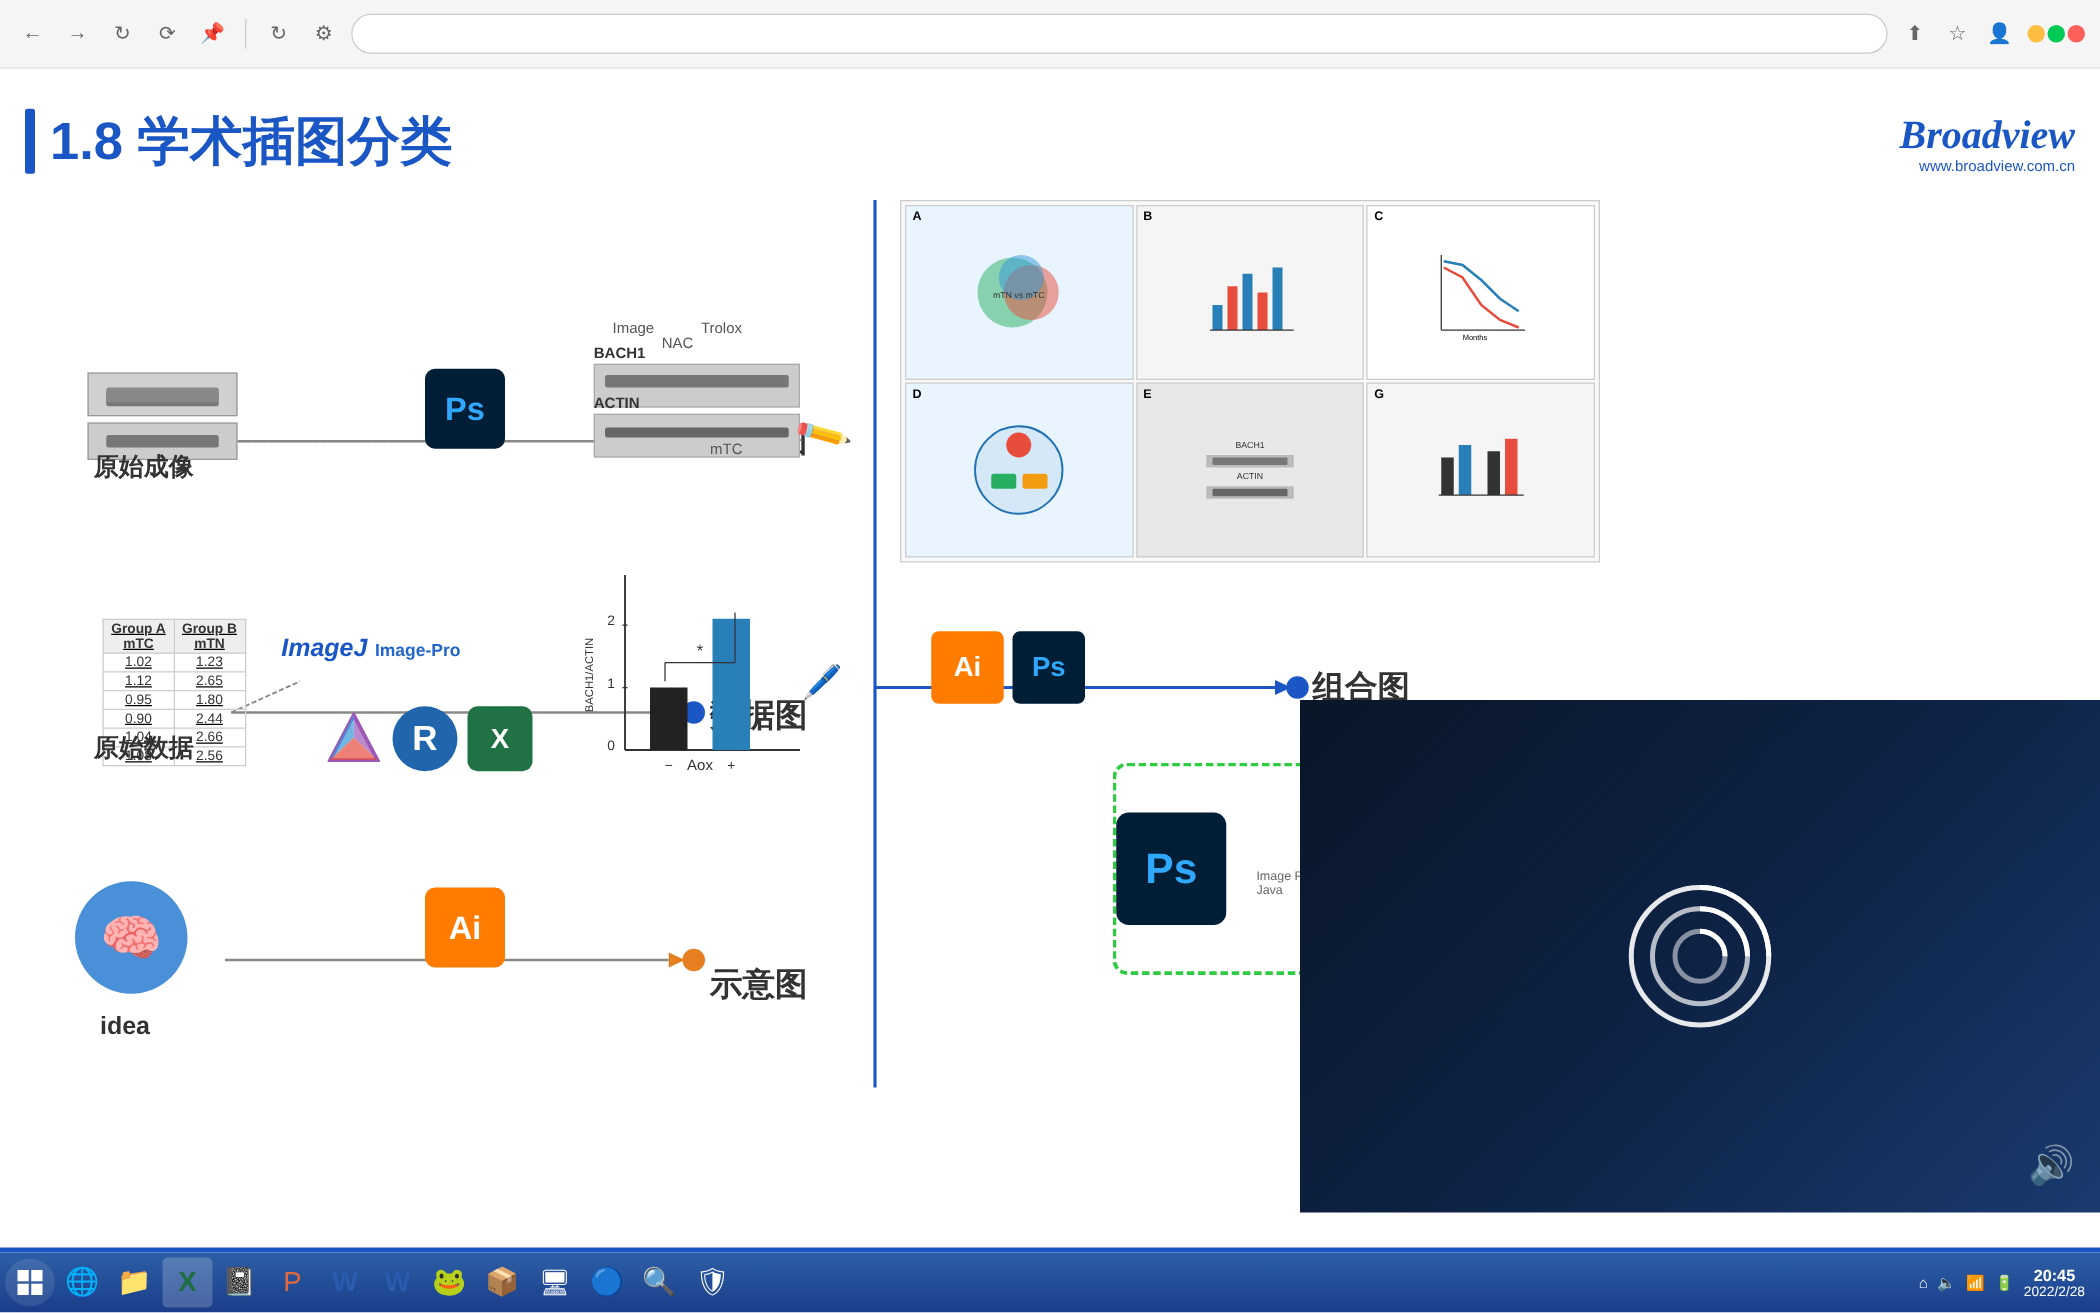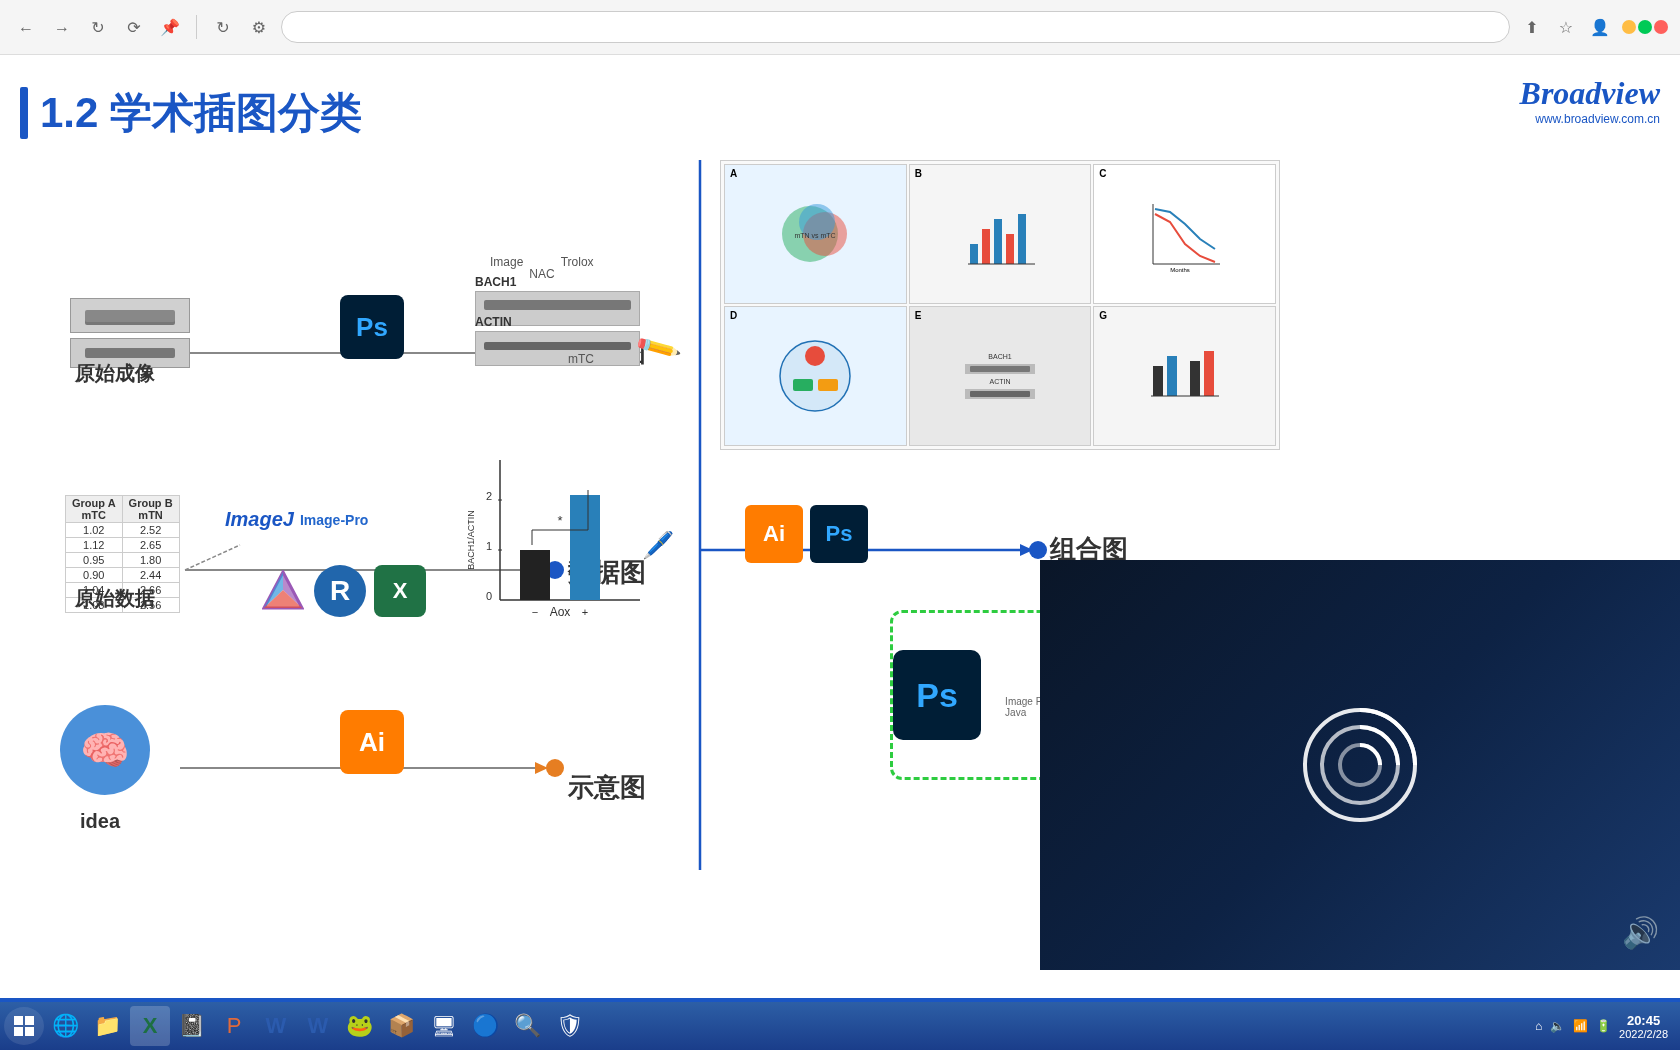--- a/index.html
+++ b/index.html
@@ -25,21 +25,21 @@
     
     .slide-title {
       position: absolute; top: 30px; left: 20px;
       font-size: 42px; font-weight: bold; color: #1a56c4;
       display: flex; align-items: center; gap: 0;
     }
     .title-bar { width: 8px; height: 52px; background: #1a56c4; margin-right: 12px; border-radius: 2px; }
 
     
     .broadview-logo {
-      position: absolute; top: 20px; right: 20px; text-align: right;
+      position: absolute; top: 34px; right: 20px; text-align: right;
     }
     .broadview-logo .brand { font-size: 32px; font-weight: bold; font-style: italic; color: #1a56c4; font-family: Georgia, serif; }
     .broadview-logo .url { font-size: 12px; color: #1a56c4; }
 
     
     .obs-overlay {
       position: absolute; bottom: 0; right: 0; width: 640px; height: 410px;
       background: linear-gradient(135deg, #0a1628 0%, #0d2244 50%, #1a3a6e 100%);
       display: flex; align-items: center; justify-content: center; flex-direction: column;
     }
@@ -176,21 +176,21 @@
     <div style="width:14px;height:14px;background:#ffbd44;border-radius:50%;cursor:pointer;"></div>
     <div style="width:14px;height:14px;background:#00ca56;border-radius:50%;cursor:pointer;"></div>
     <div style="width:14px;height:14px;background:#ff605c;border-radius:50%;cursor:pointer;"></div>
   </div>
 </div>
 
 <div class="slide-area">
 
   <div class="slide-title">
     <div class="title-bar"></div>
-    <span>1.2 学术插图分类</span>
+    <span>1.8 学术插图分类</span>
   </div>
 
   <div class="broadview-logo">
     <div class="brand">Broadview</div>
     <div class="url">www.broadview.com.cn</div>
   </div>
 
   <svg class="flow-svg" style="position:absolute;top:95px;left:0;width:1680px;height:820px;" xmlns="http://www.w3.org/2000/svg">
 
     <line x1="185" y1="203" x2="535" y2="203" stroke="#888" stroke-width="2"></line>
@@ -252,30 +252,30 @@
     <div style="position:absolute;top:165px;left:475px;">
       <div style="font-size:12px;font-weight:bold;color:#333;margin-bottom:2px;">ACTIN</div>
       <div style="width:165px;height:35px;background:#ccc;border:1px solid #aaa;position:relative;">
         <div style="position:absolute;top:10px;left:8px;right:8px;height:8px;background:#666;border-radius:2px;"></div>
       </div>
     </div>
     <div style="position:absolute;top:202px;left:568px;font-size:12px;color:#555;">mTC</div>
 
     <div style="position:absolute;top:180px;left:640px;font-size:30px;transform:rotate(-30deg);">✏️</div>
 
-    <div style="position:absolute;top:345px;left:65px;">
+    <div style="position:absolute;top:345px;left:82px;text-decoration:underline;">
       <table class="data-table">
         <tbody>
             <tr>
           <th>Group A<br>mTC</th>
           <th>Group B<br>mTN</th>
         </tr>
         <tr>
               <td>1.02</td>
-              <td>2.52</td>
+              <td>1.23</td>
             </tr>
         <tr>
               <td>1.12</td>
               <td>2.65</td>
             </tr>
         <tr>
               <td>0.95</td>
               <td>1.80</td>
             </tr>
         <tr>

